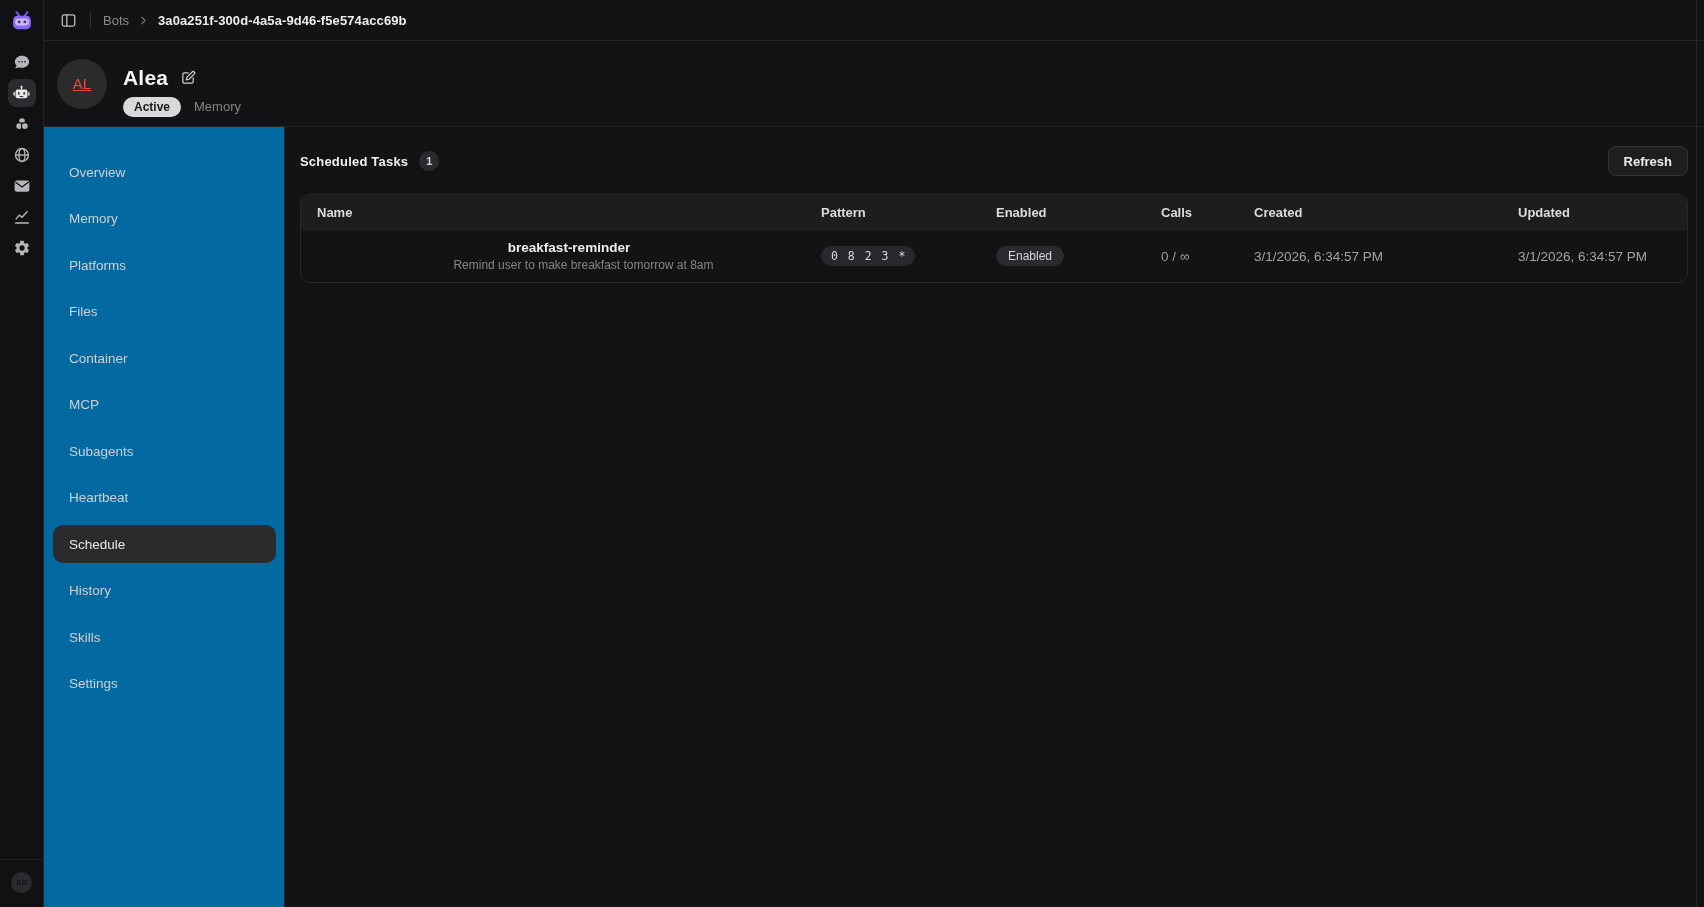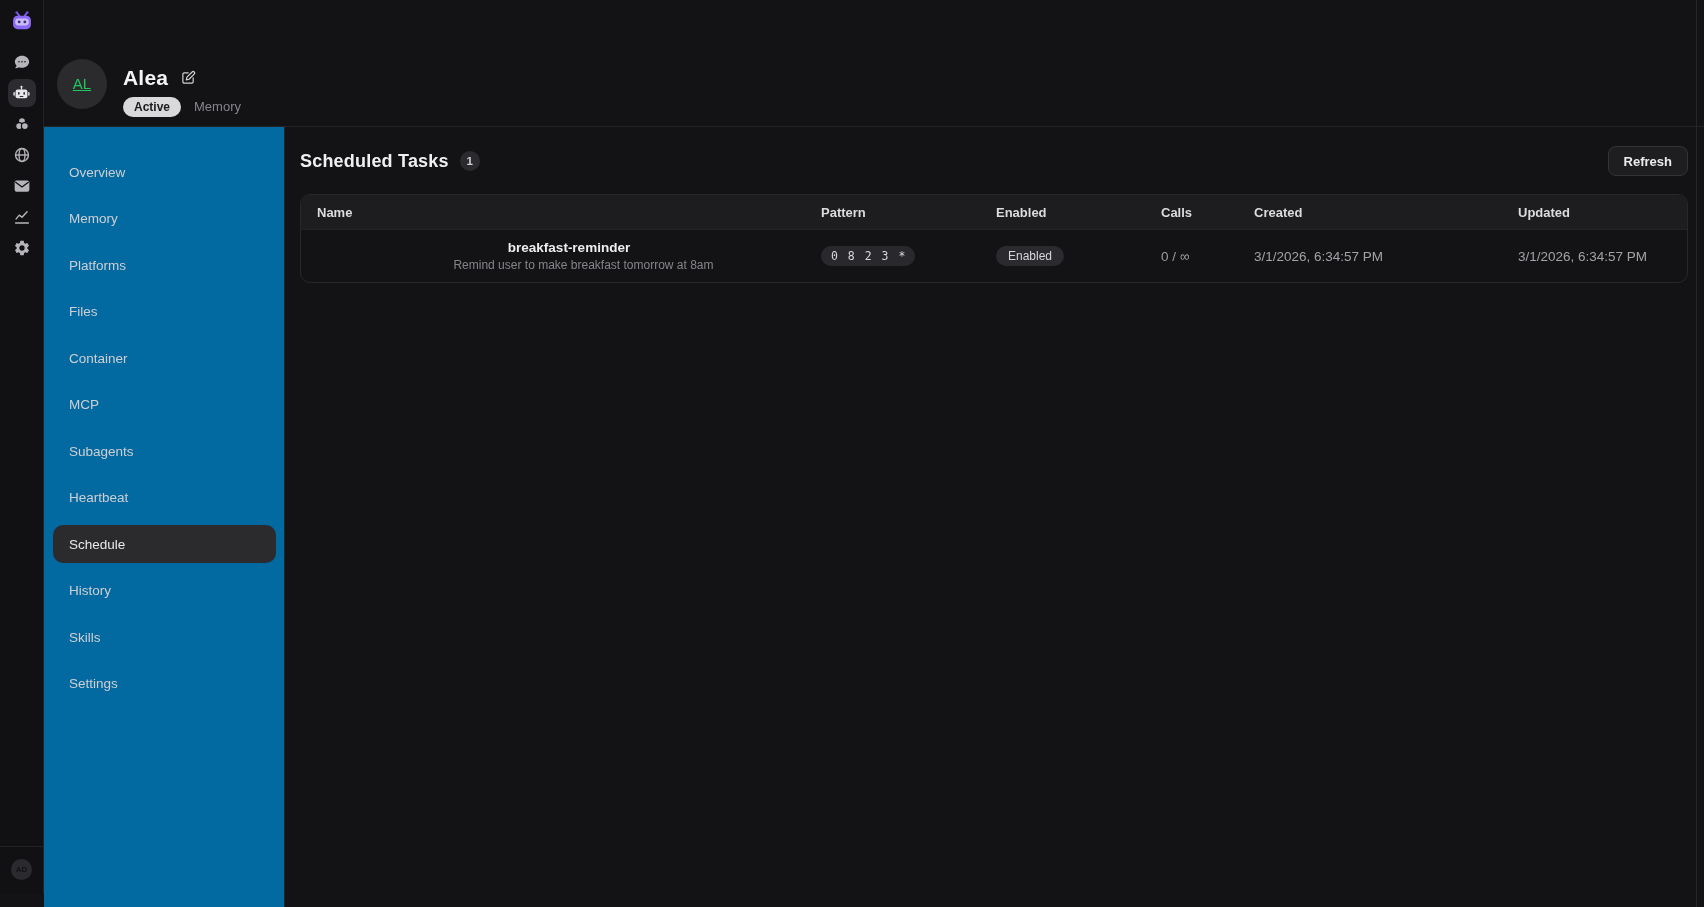--- a/index.html
+++ b/index.html
@@ -32,21 +32,21 @@
     background: transparent; border: none; border-radius: 6px; cursor: pointer;
   }
   .tb-sep { width: 1px; height: 16px; background: #333338; margin: 0 12px 0 8px; }
   .breadcrumb { display: flex; align-items: center; gap: 8px; font-size: 13px; }
   .crumb-root { color: #8a8a8f; cursor: pointer; }
   .crumb-current { color: #ededf0; font-weight: 600; letter-spacing: .1px; }
 
   
   .rail {
     position: absolute;
-    left: 0; top: 0; bottom: 13px; width: 44px;
+    left: 0; top: 0; bottom: 0; width: 44px;
     background: #111114;
     border-right: 1px solid #242428;
     display: flex; flex-direction: column; align-items: center;
   }
   .rail-logo {
     height: 41px; width: 100%;
     display: grid; place-items: center;
     flex: 0 0 auto;
   }
   .rail-icons {
@@ -76,21 +76,21 @@
   .bot-header {
     position: absolute;
     left: 44px; top: 41px; right: 0; height: 86px;
     background: #131316;
     border-bottom: 1px solid #242428;
     display: flex; align-items: center;
     padding-left: 13px;
   }
   .bot-avatar {
     width: 50px; height: 50px; border-radius: 50%;
-    background: #2b2b2e; color: #22c55e;
+    background: #2b2b2e; color: #ef4444;
     font-size: 15px; font-weight: 500;
     display: grid; place-items: center;
     flex: 0 0 auto;
     text-decoration: underline;
   }
   .bot-meta { margin-left: 16px; display: flex; flex-direction: column; gap: 7px; margin-top: 15px; }
   .bot-name-row { display: flex; align-items: center; gap: 13px; }
   .bot-name { font-size: 21px; font-weight: 700; color: #f4f4f6; letter-spacing: .2px; }
   .edit-btn {
     background: transparent; border: none; cursor: pointer;
@@ -125,21 +125,21 @@
   .nav-item.active { background: #2b2b2e; color: #e9e9ec; }
 
   
   .main {
     position: absolute;
     left: 285px; top: 127px; right: 0; bottom: 0;
     background: #131316;
     padding: 18px 16px 0 15px;
   }
   .main-head { display: flex; align-items: center; height: 32px; }
-  .main-title { font-size: 18px; font-weight: 700; color: #f0f0f2; letter-spacing: .2px; }
+  .main-title { font-size: 13px; font-weight: 700; color: #f0f0f2; letter-spacing: .2px; }
   .count-badge {
     margin-left: 11px;
     width: 20px; height: 20px; border-radius: 50%;
     background: #2b2b2f; color: #cfcfd3;
     font-size: 11.5px; font-weight: 600;
     display: grid; place-items: center;
   }
   .refresh-btn {
     margin-left: auto;
     height: 30px; padding: 0 15px;
@@ -262,20 +262,36 @@
           <path fill="#b6b6ba" fill-rule="evenodd" d="M19.14 12.94c.04-.3.06-.61.06-.94 0-.32-.02-.64-.07-.94l2.03-1.58c.18-.14.23-.41.12-.61l-1.92-3.32c-.12-.22-.37-.29-.59-.22l-2.39.96c-.5-.38-1.03-.7-1.62-.94l-.36-2.54c-.04-.24-.24-.41-.48-.41h-3.84c-.24 0-.43.17-.47.41l-.36 2.54c-.59.24-1.13.57-1.62.94l-2.39-.96c-.22-.08-.47 0-.59.22L2.74 8.87c-.12.21-.08.47.12.61l2.03 1.58c-.05.3-.09.63-.09.94s.02.64.07.94l-2.03 1.58c-.18.14-.23.41-.12.61l1.92 3.32c.12.22.37.29.59.22l2.39-.96c.5.38 1.03.7 1.62.94l.36 2.54c.05.24.24.41.48.41h3.84c.24 0 .44-.17.47-.41l.36-2.54c.59-.24 1.13-.56 1.62-.94l2.39.96c.22.08.47 0 .59-.22l1.92-3.32c.12-.22.07-.47-.12-.61l-2.01-1.58zM12 15.6c-1.98 0-3.6-1.62-3.6-3.6s1.62-3.6 3.6-3.6 3.6 1.62 3.6 3.6-1.62 3.6-3.6 3.6z"></path>
         </svg>
       </button>
     </div>
 
     <div class="rail-bottom">
       <div class="rail-avatar">AD</div>
     </div>
   </aside>
 
+  <header class="topbar">
+    <button class="panel-toggle">
+      <svg width="17" height="17" viewBox="0 0 24 24" fill="none" stroke="#c2c2c6" stroke-width="1.8">
+        <rect x="3.2" y="4" width="17.6" height="16" rx="2.6"></rect>
+        <path d="M9.6 4v16"></path>
+      </svg>
+    </button>
+    <div class="tb-sep"></div>
+    <nav class="breadcrumb">
+      <span class="crumb-root">Bots</span>
+      <svg width="13" height="13" viewBox="0 0 24 24" fill="none" stroke="#6f6f74" stroke-width="2.2" stroke-linecap="round" stroke-linejoin="round">
+        <path d="M9 6l6 6-6 6"></path>
+      </svg>
+      <span class="crumb-current">3a0a251f-300d-4a5a-9d46-f5e574acc69b</span>
+    </nav>
+  </header>
 
   <section class="bot-header">
     <div class="bot-avatar">AL</div>
     <div class="bot-meta">
       <div class="bot-name-row">
         <h1 class="bot-name">Alea</h1>
         <button class="edit-btn">
           <svg width="15" height="15" viewBox="0 0 24 24" fill="none" stroke="#d2d2d6" stroke-width="1.9" stroke-linecap="round" stroke-linejoin="round">
             <path d="M11.5 4.5H5.2A2.2 2.2 0 0 0 3 6.7v12.1A2.2 2.2 0 0 0 5.2 21h12.1a2.2 2.2 0 0 0 2.2-2.2v-6.3"></path>
             <path d="M17.8 3.2a2.33 2.33 0 0 1 3.3 3.3L12.8 14.8l-4.3 1 1-4.3z"></path>

